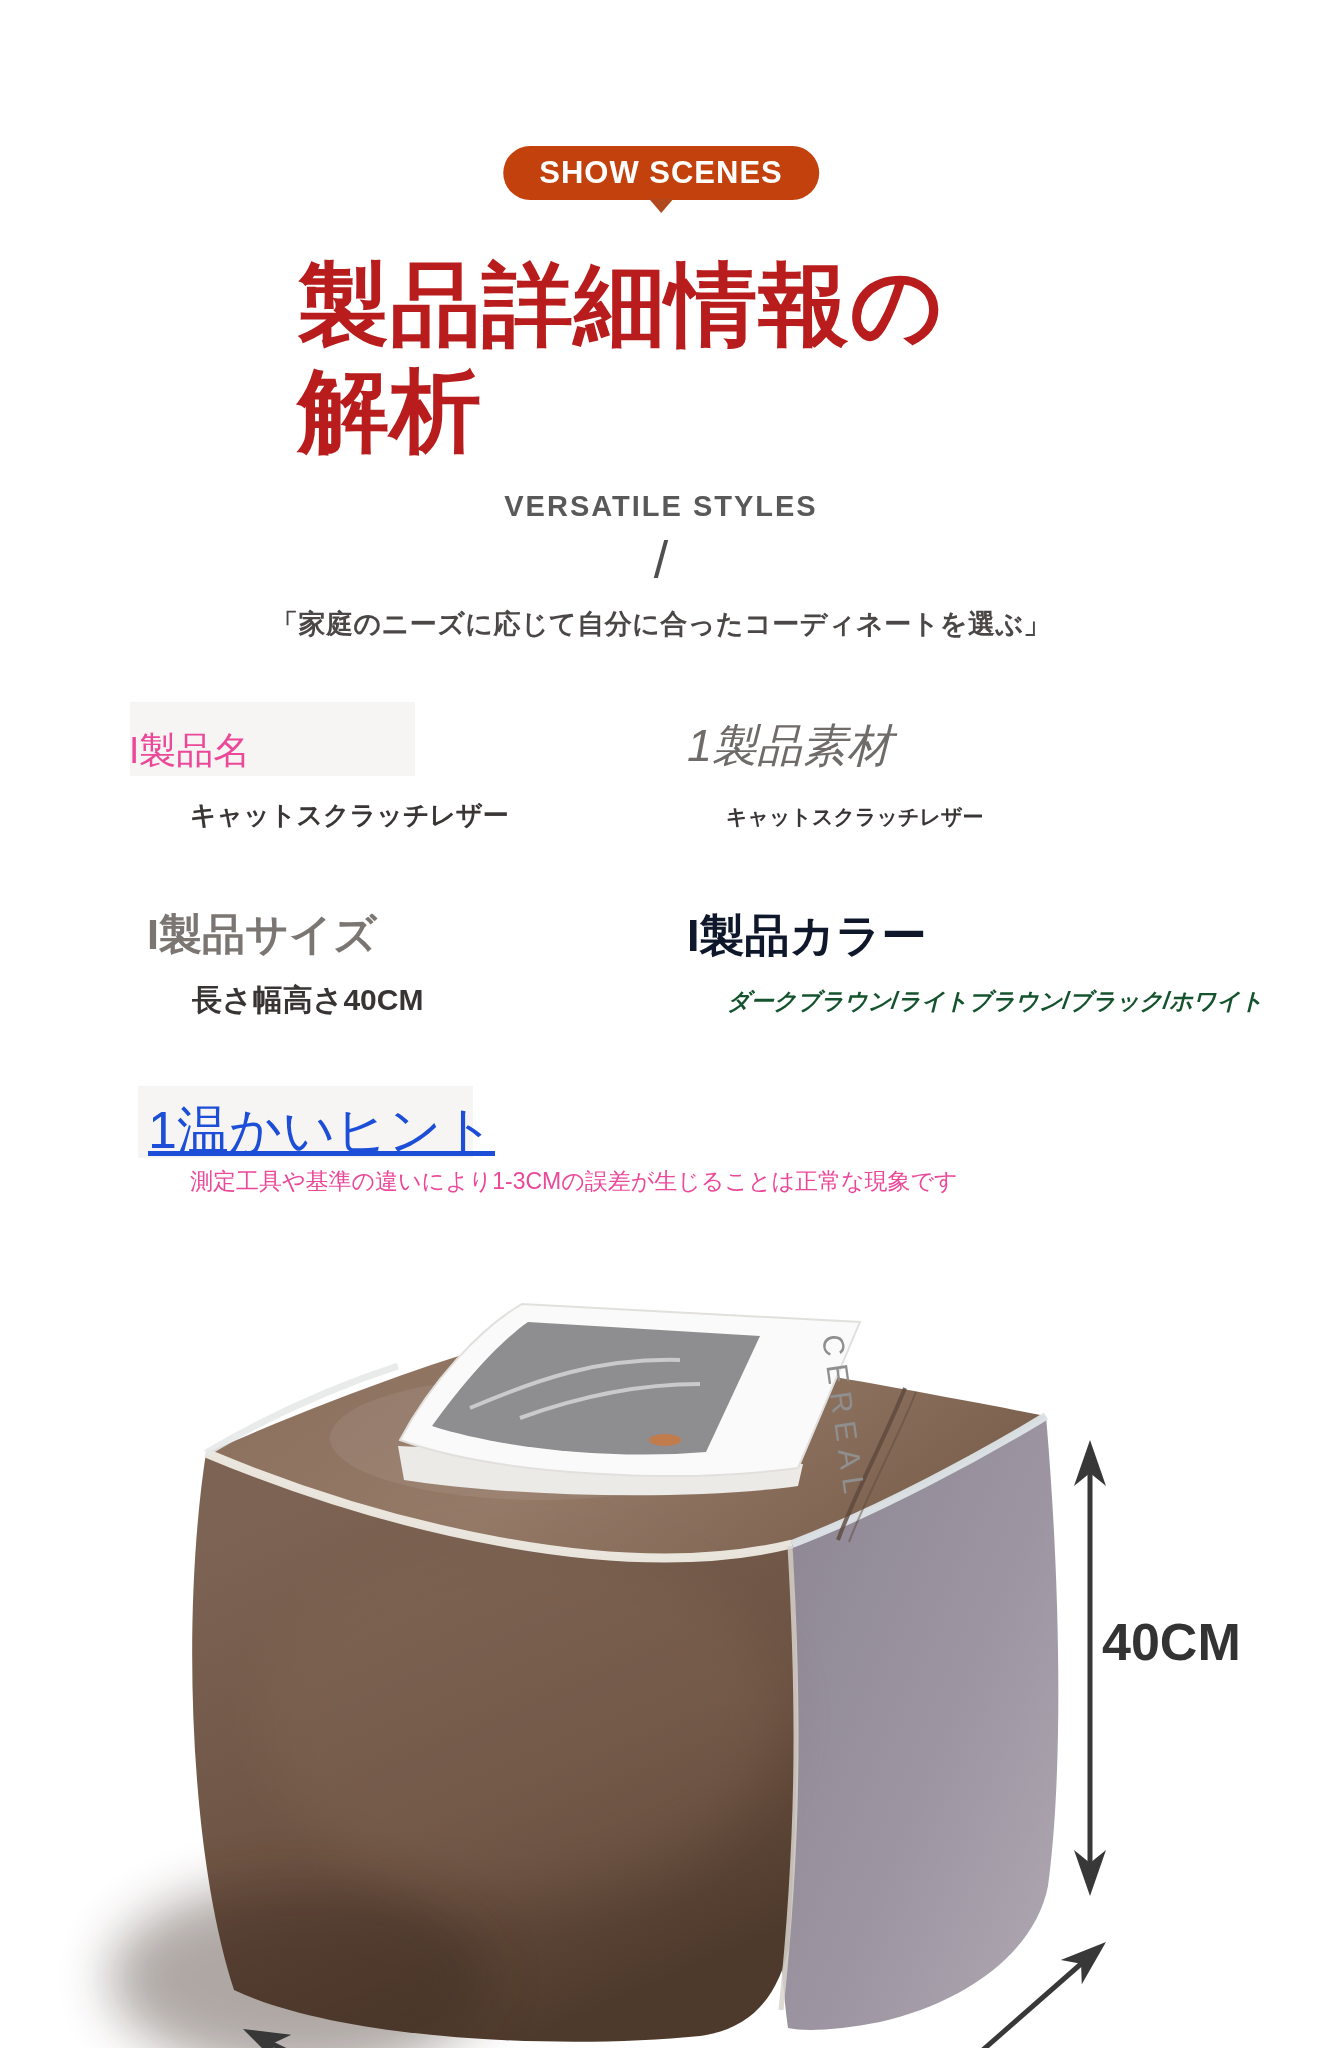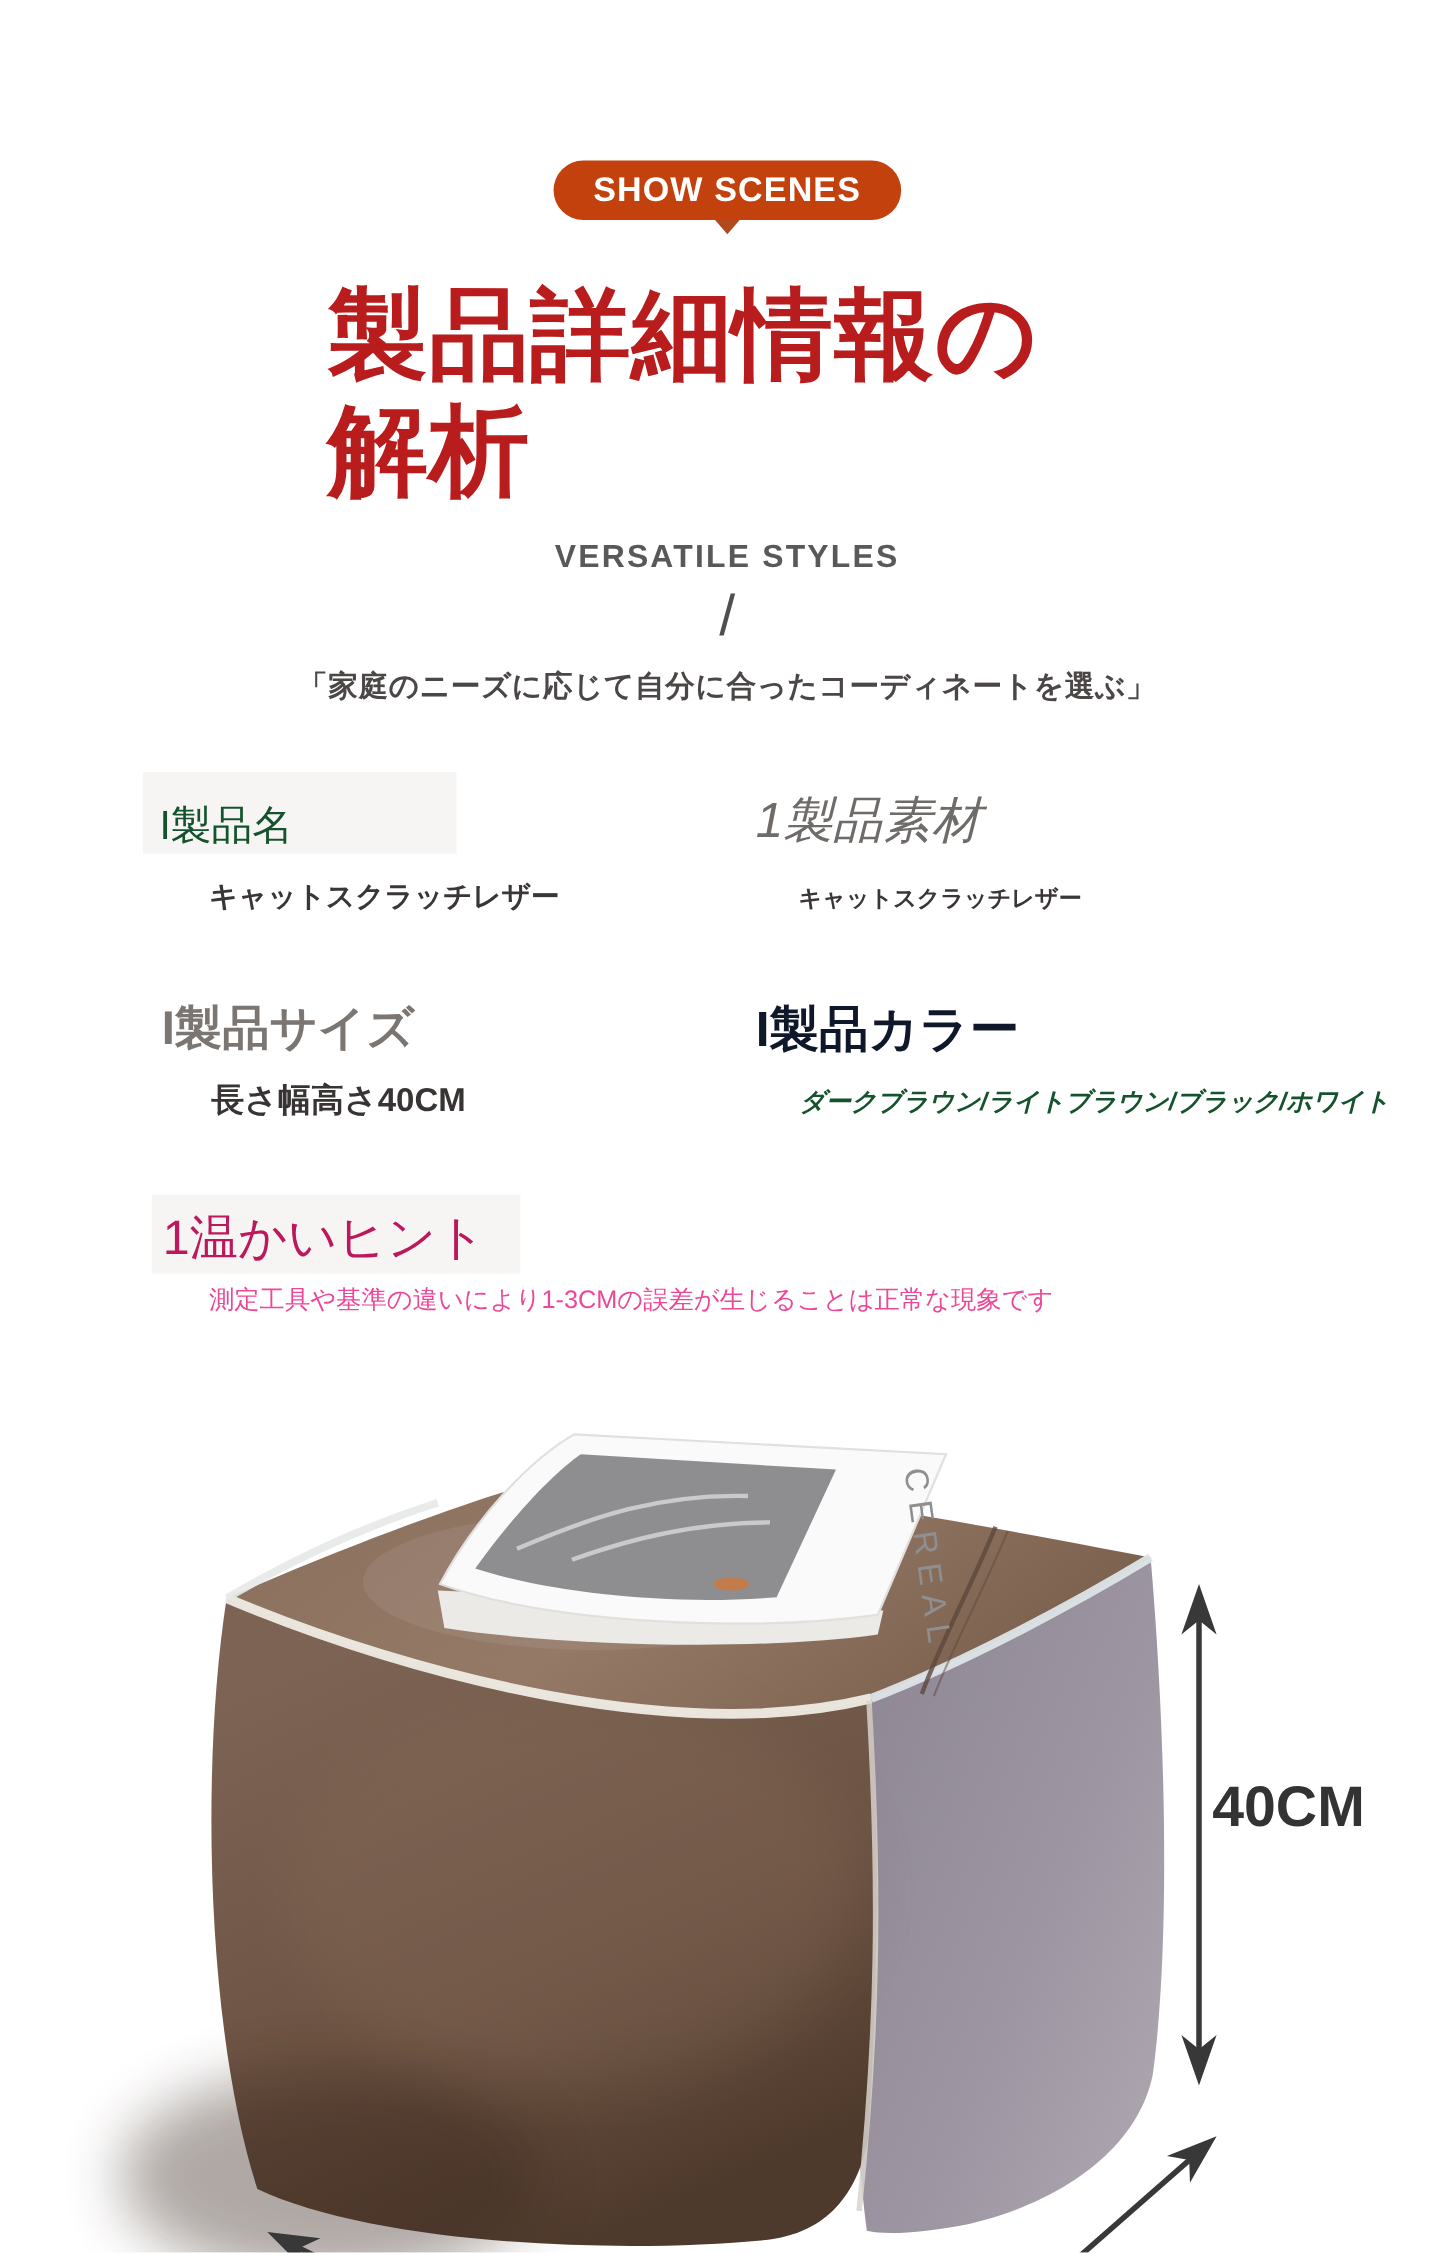--- a/index.html
+++ b/index.html
@@ -36,30 +36,30 @@
   }
   .tagline {
     position:absolute; top:606px; left:0; width:100%; text-align:center;
     color:#4c4747; font-size:27px; font-weight:700; letter-spacing:0.5px;
   }
 
   .strip { position:absolute; background:#f7f5f3; }
   .strip-name { left:130px; top:702px; width:285px; height:74px; }
   .strip-hint { left:138px; top:1086px; width:335px; height:72px; }
 
-  .lbl-name  { position:absolute; left:145px; top:726px; font-size:37px; font-weight:500; color:#14532d; }
+  .lbl-name  { position:absolute; left:129px; top:726px; font-size:37px; font-weight:500; color:#ec4899; }
   .val-name  { position:absolute; left:190px; top:798px; font-size:26px; font-weight:700; color:#3b3636; }
   .lbl-material { position:absolute; left:687px; top:716px; font-size:45px; font-weight:400; color:#6f6b69;font-style:italic; }
   .val-material { position:absolute; left:726px; top:803px; font-size:21px; font-weight:700; color:#3b3636; }
   .lbl-size  { position:absolute; left:147px; top:906px; font-size:43px; font-weight:700; color:#7b7672; }
   .val-size  { position:absolute; left:192px; top:980px; font-size:30px; font-weight:700; color:#393434; }
   .lbl-color { position:absolute; left:687px; top:906px; font-size:45px; font-weight:700; color:#0f172a; }
   .val-color { position:absolute; left:727px; top:986px; font-size:23px; font-weight:700; font-style:italic; color:#14532d; }
 
-  .hint-title { position:absolute; left:148px; top:1096px; font-size:44px; font-weight:400; color:#be185d; }
+  .hint-title { position:absolute; left:148px; top:1096px; font-size:52px; font-weight:400; color:#1d4ed8;text-decoration:underline; }
   .hint-text  { position:absolute; left:190px; top:1166px; font-size:23px; font-weight:500; color:#ec4899;text-align:center; }
 
   .photo { position:absolute; left:0; top:1288px; width:1322px; height:760px; }
 </style>
 </head>
 <body>
 
 <div class="page">
 
   <div class="badge">SHOW SCENES</div>

